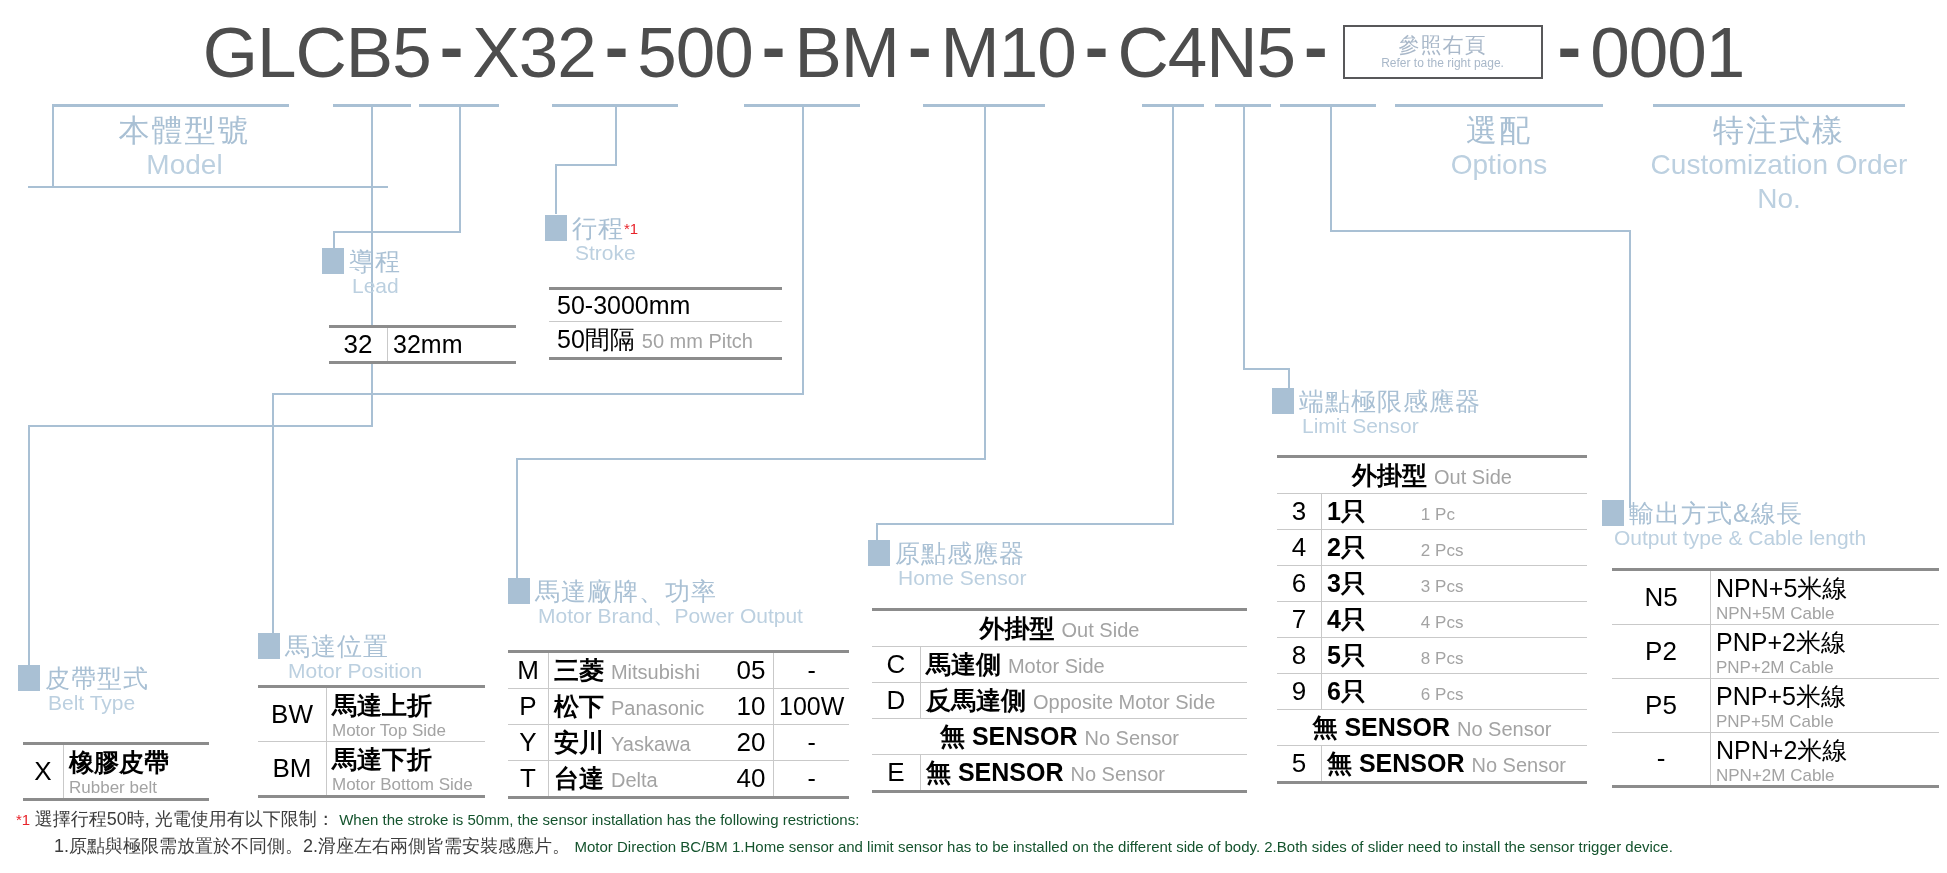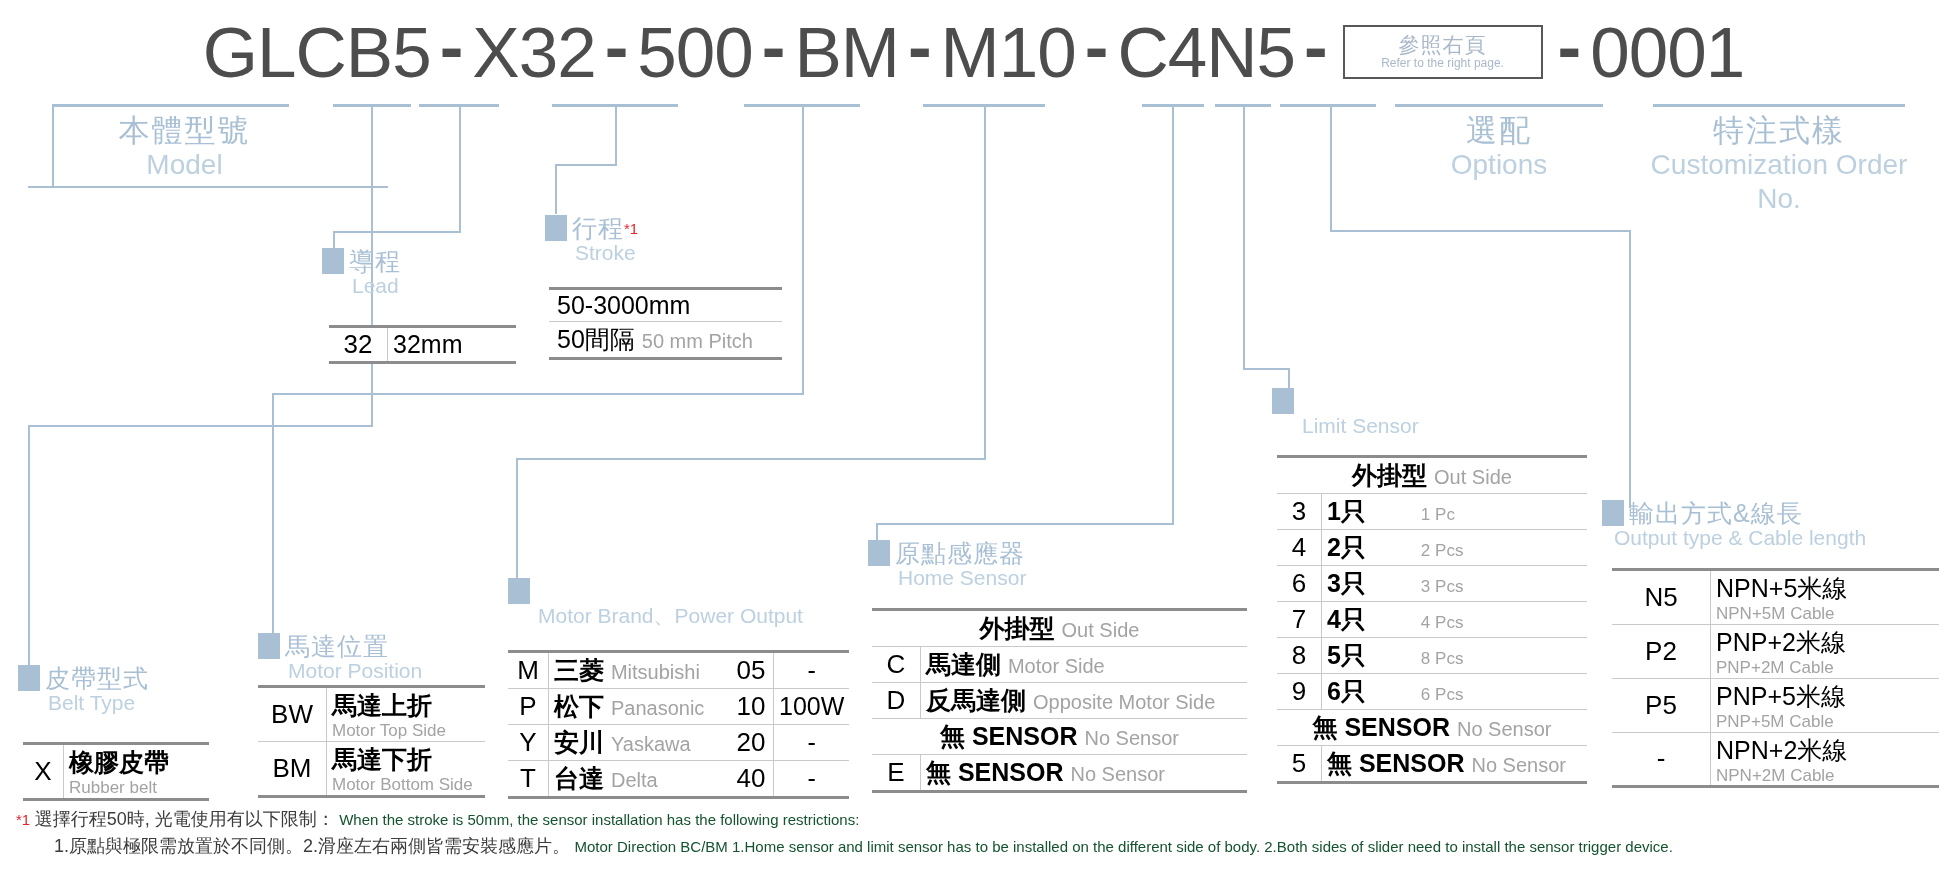--- a/index.html
+++ b/index.html
@@ -237,20 +237,21 @@
       <span class="zhb">馬達下折</span>
       <span class="sub">Motor Bottom Side</span>
     </td>
   </tr>
 </tbody>
   </table>
 
 <div class="grp" style="left:508px;top:578px;">
   <div class="ttl">
     <span class="sq"></span>
+    <span class="zh-h">馬達廠牌、功率</span>
   </div>
   <div class="en-h">Motor Brand、Power Output</div>
 </div>
 <table class="spec" style="left:508px;top:650px;">
   <tbody>
       <tr class="first">
     <td class="key" style="width:30px;">M</td>
     <td class="val" style="width:170px;">
       <span class="zhb">三菱</span>
       <span class="gray">Mitsubishi</span>
@@ -329,20 +330,21 @@
       <span class="zhb">無 SENSOR</span>
       <span class="gray">No Sensor</span>
     </td>
   </tr>
 </tbody>
   </table>
 
 <div class="grp" style="left:1272px;top:388px;">
   <div class="ttl">
     <span class="sq"></span>
+    <span class="zh-h">端點極限感應器</span>
   </div>
   <div class="en-h">Limit Sensor</div>
 </div>
 <table class="spec" style="left:1277px;top:455px;">
   <tbody>
       <tr class="first">
     <td class="hdr" colspan="2" style="width:300px;">
       <span class="zhb">外掛型</span>
       <span class="gray">Out Side</span>
     </td>

